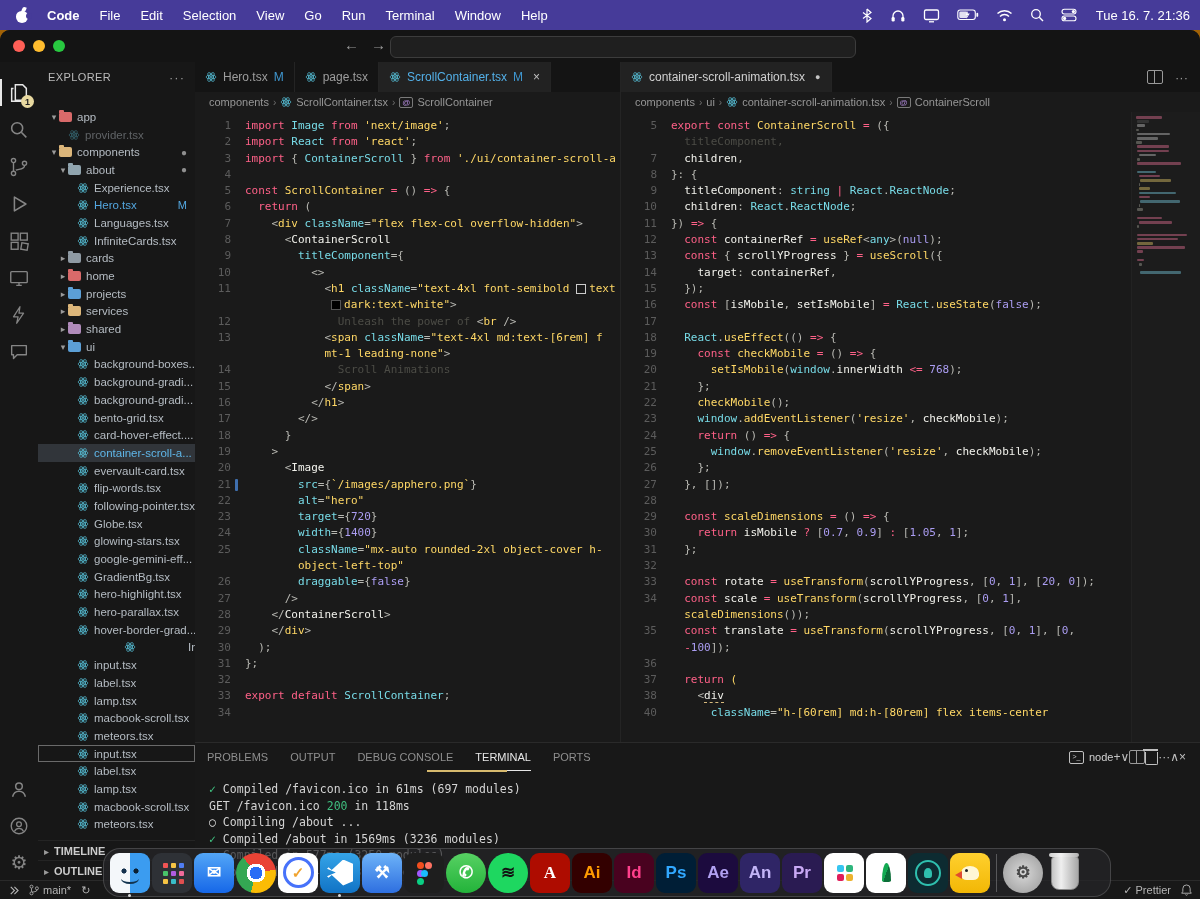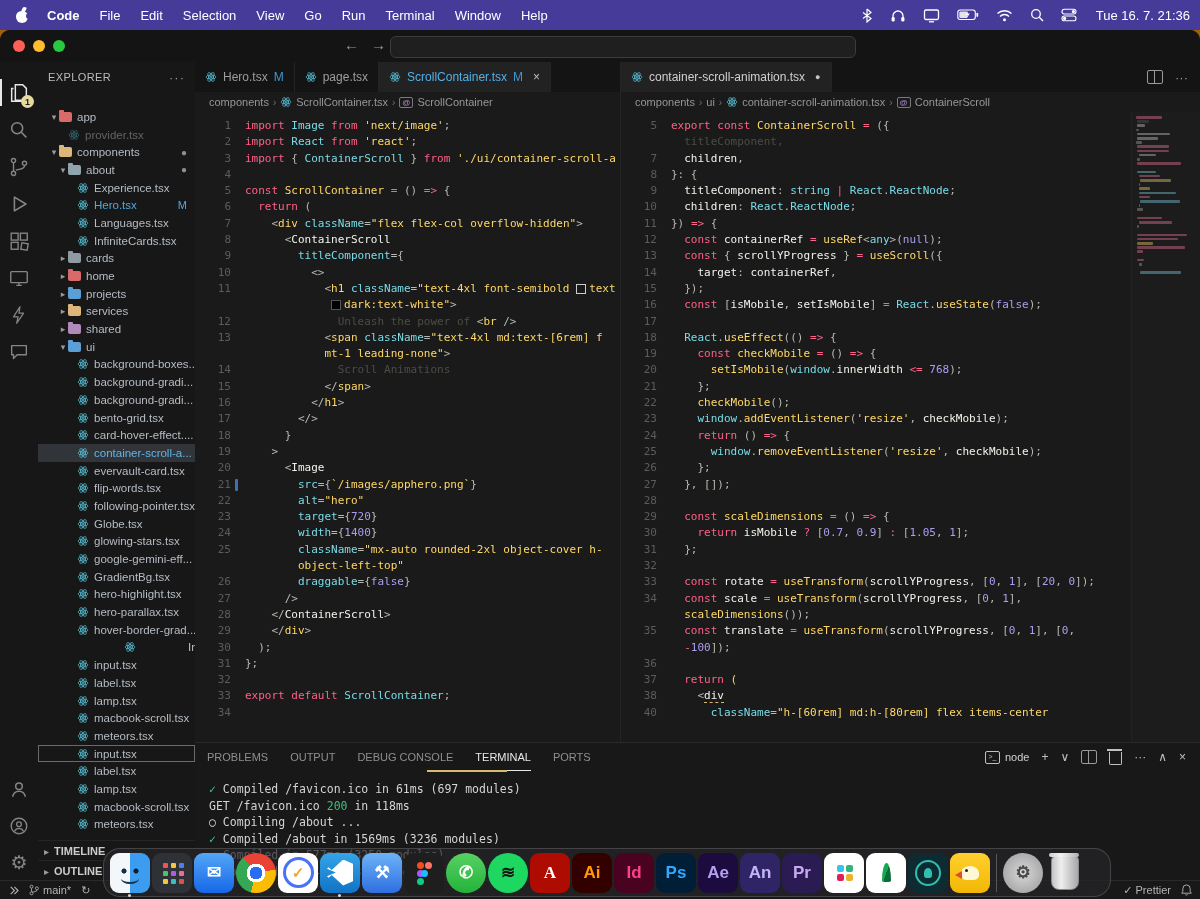--- a/index.html
+++ b/index.html
@@ -95,21 +95,21 @@
   
   .minimap{position:absolute;right:0;top:0;bottom:0;width:68px;background:#1c1c1c;border-left:1px solid #222;}
   .mmrow{position:absolute;height:2.5px;border-radius:1px;opacity:.8;}
 
   
   .panel{position:absolute;left:0;right:0;bottom:0;height:138px;background:#181818;border-top:1px solid #2a2a2a;}
   .panel-tabs{height:28px;display:flex;align-items:center;gap:22px;padding-left:12px;font-size:11px;color:#8f8f8f;position:relative;}
   .ptab{height:28px;display:flex;align-items:center;}
   .ptab.active{color:#e7e7e7;box-shadow:inset 0 -1px 0 #e7e7e7;}
   .panel-accent{position:absolute;left:232px;top:27px;width:80px;height:2px;background:#d7ba6e;}
-  .panel-actions{margin-left:auto;display:flex;align-items:center;gap:12px;padding-right:14px;color:#c0c0c0;font-size:12px;}
+  .panel-actions{margin-left:auto;display:flex;align-items:center;gap:0;padding-right:14px;color:#c0c0c0;font-size:12px;}
   .nodechip{display:flex;align-items:center;gap:5px;font-size:11px;color:#d0d0d0;}
   .termico{width:13px;height:11px;border:1px solid #c0c0c0;border-radius:2px;font-size:7px;line-height:9px;text-align:center;color:#c0c0c0;}
   .trashico{width:11px;height:12px;border:1px solid #c0c0c0;border-top:none;border-radius:0 0 2px 2px;position:relative;margin-top:3px;}
   .trashico::before{content:"";position:absolute;top:-3px;left:-3px;width:15px;height:1.5px;background:#c0c0c0;}
   .term-body{padding:10px 0 0 14px;font-family:"DejaVu Sans Mono",monospace;font-size:11.5px;}
   .tline{height:16.6px;line-height:16.6px;color:#d4d4d4;white-space:pre;}
   .tok-ok{color:#3fbf7f}.tok-t{color:#d4d4d4}.tok-circ{color:#d8d8d8}
 
   
   .statusbar{position:absolute;left:0;right:0;bottom:0;height:18px;background:#181818;border-top:1px solid #2a2a2a;display:flex;align-items:center;color:#b5b5b5;font-size:11px;padding:0 8px;z-index:5;}

